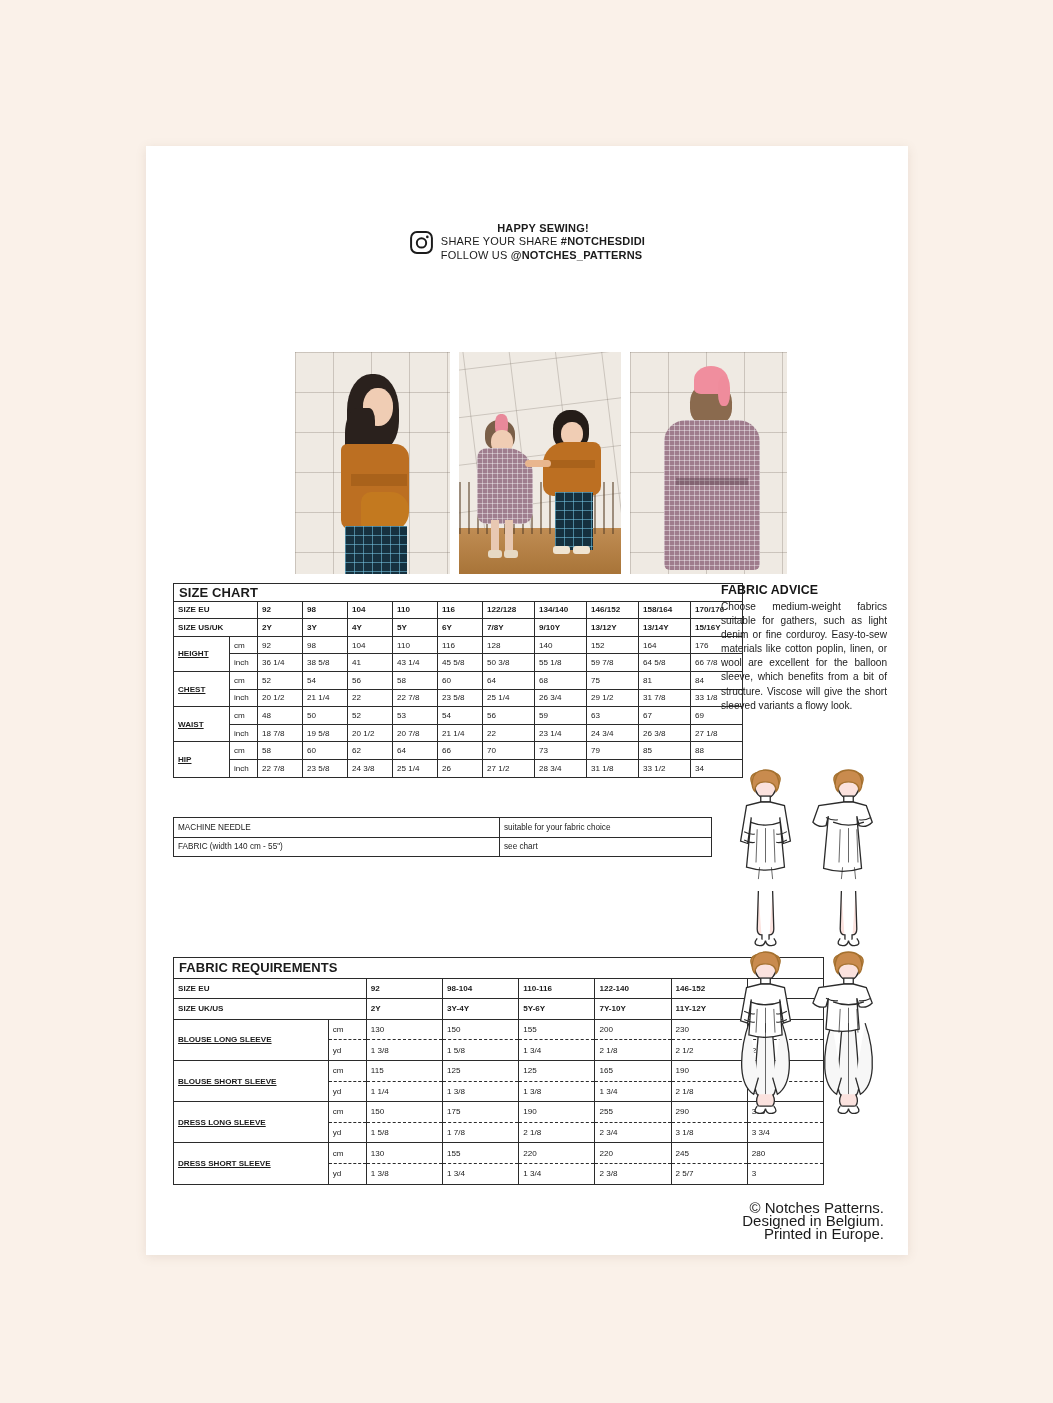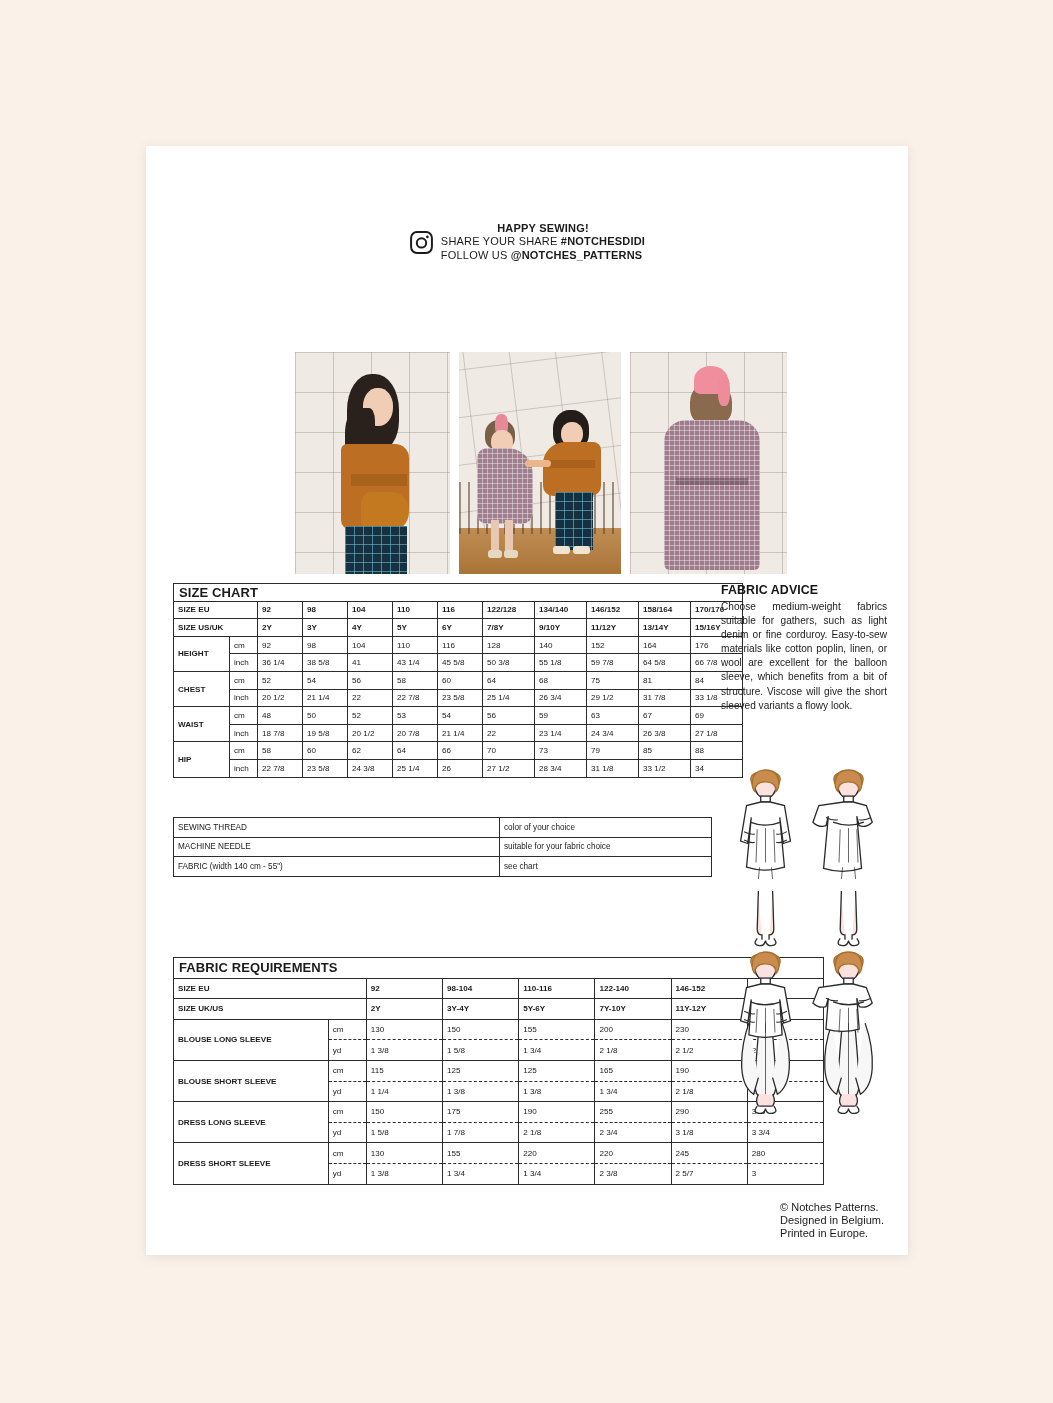--- a/index.html
+++ b/index.html
@@ -80,21 +80,21 @@
     border: 1px solid #2b2b2b;
     font-size: 8.1px; color: #1b1b1b;
     padding: 0 4px; height: 18px;
     text-align: left; font-weight: 400; vertical-align: middle;
   }
   .sect-title td {
     font-size: 13px; font-weight: 700; letter-spacing: .1px;
     height: 21px; padding-left: 5px;
   }
   .hdr { font-weight: 700 !important; }
-  .rowlabel { font-weight: 700 !important; }
+  .rowlabel { font-weight: 700 !important; text-decoration: underline; }
   .unit { font-size: 7.6px; }
   .dash-b { border-bottom: 1px dashed #2b2b2b !important; }
   .dash-t { border-top: 1px dashed #2b2b2b !important; }
   .ctr { text-align: center; }
 
   
   #size-chart { position: absolute; left: 27px; top: 437px; width: 538px; }
   #size-chart .tbl td { height: 17.6px; }
 
   
@@ -113,21 +113,21 @@
               text-align: justify; }
 
   
   #flats { position:absolute; left: 578px; top: 622px;
            width: 166px; height: 330px;
            display:grid; grid-template-columns:1fr 1fr; grid-template-rows:1fr 1fr; }
   #flats .flat { position:relative; }
 
   
   #footer { position:absolute; right: 24px; bottom: 15px;
-            font-size: 11px; line-height: 13px;
+            text-align: right; font-size: 15px; line-height: 13px;
             color:#1b1b1b; }
 </style>
 </head>
 <body>
 
 <div id="page">
 
   <div class="social">
     <div class="social-inner">
       <svg class="ig-icon" viewBox="0 0 24 24">
@@ -232,21 +232,21 @@
           </tr>
           <tr>
             <td class="hdr" colspan="2">SIZE US/UK</td>
             <td class="hdr">2Y</td>
             <td class="hdr">3Y</td>
             <td class="hdr">4Y</td>
             <td class="hdr">5Y</td>
             <td class="hdr">6Y</td>
             <td class="hdr">7/8Y</td>
             <td class="hdr">9/10Y</td>
-            <td class="hdr">11/12Y</td>
+            <td class="hdr">13/12Y</td>
             <td class="hdr">13/14Y</td>
             <td class="hdr">15/16Y</td>
           </tr>
           <tr>
             <td class="rowlabel" rowspan="2">HEIGHT</td>
             <td class="unit">cm</td>
             <td>92</td>
             <td>98</td>
             <td>104</td>
             <td>110</td>
@@ -355,24 +355,20 @@
     </table>
   </div>
 
   <div id="notions">
     <table class="tbl">
       <colgroup>
           <col style="width:326px">
           <col style="width:212px">
         </colgroup>
       <tbody id="notions-body">
-          <tr>
-            <td>SEWING THREAD</td>
-            <td>color of your choice</td>
-          </tr>
           <tr>
             <td>MACHINE NEEDLE</td>
             <td>suitable for your fabric choice</td>
           </tr>
           <tr>
             <td>FABRIC (width 140 cm - 55")</td>
             <td>see chart</td>
           </tr>
         </tbody>
     </table>

